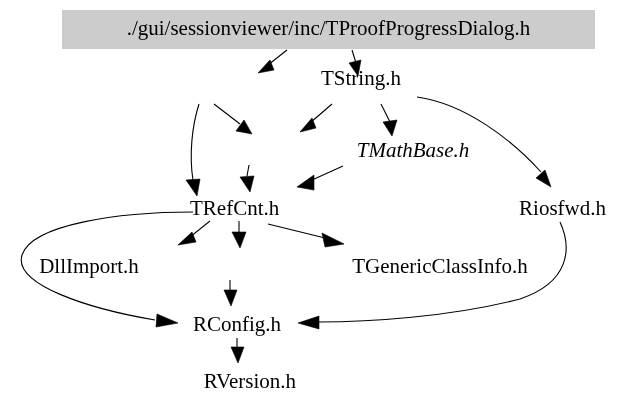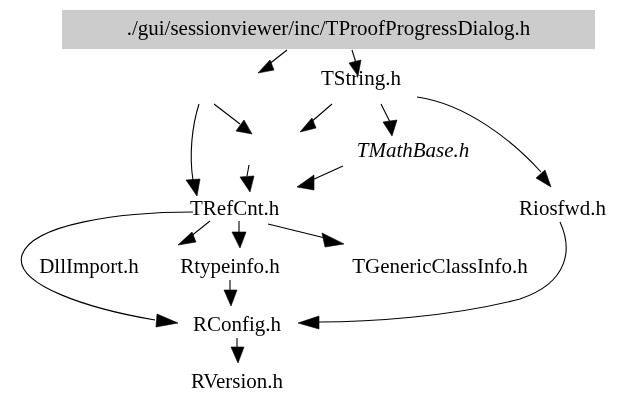--- a/index.html
+++ b/index.html
@@ -146,21 +146,20 @@
 
 
   <div class="node node-plain" style="left:335px; top:140px; width:156px;font-style:italic;">TMathBase.h</div>
 
   <div class="node node-plain" style="left:190px; top:198px; width:84px;">TRefCnt.h</div>
 
   <div class="node node-plain" style="left:496px; top:198px; width:110px;text-align:right;">Riosfwd.h</div>
 
   <div class="node node-plain" style="left:20px; top:256px; width:138px;">DllImport.h</div>
 
-  <div class="node node-plain" style="left:168px; top:256px; width:124px;">Rtypeinfo.h</div>
 
   <div class="node node-plain" style="left:182px; top:314px; width:110px;">RConfig.h</div>
 
   <div class="node node-plain" style="left:323px; top:256px; width:234px;">TGenericClassInfo.h</div>
 
-  <div class="node node-plain" style="left:178px; top:371px; width:118px;">RVersion.h</div>
+  <div class="node node-plain" style="left:178px; top:371px; width:118px;text-align:right;">RVersion.h</div>
 
 </div>
 
 </body></html>

